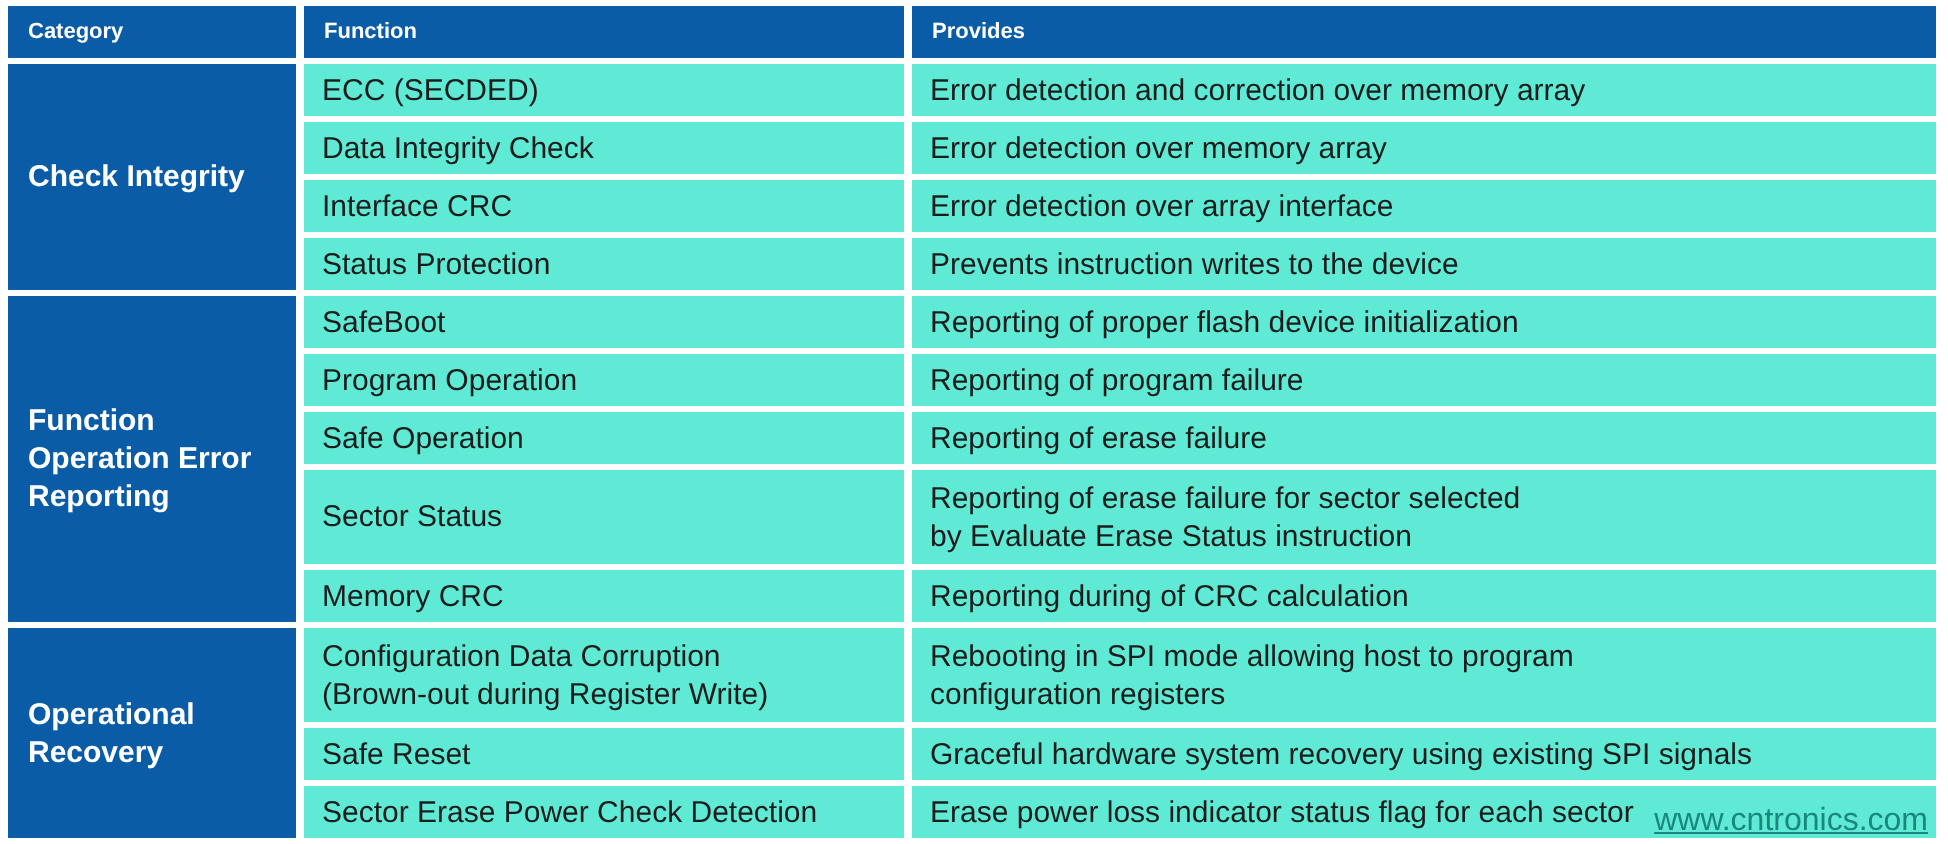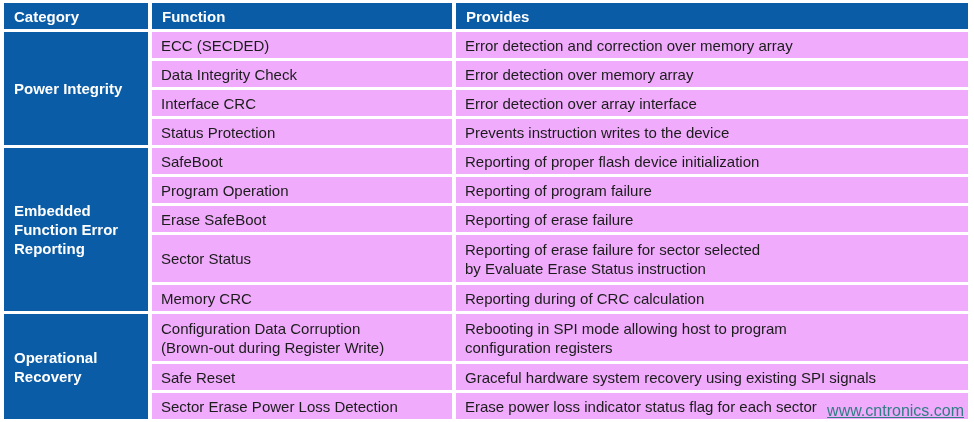--- a/index.html
+++ b/index.html
@@ -22,41 +22,41 @@
     margin: 0;
   }
   col.c-cat { width: 144px; }
   col.c-fn  { width: 300px; }
   col.c-pv  { width: 512px; }
 
   th {
     background: #0b5ca6;
     color: #ffffff;
     font-weight: bold;
-    font-size: 15px;
+    font-size: 11px;
     text-align: left;
     height: 26px;
     padding: 0 4px 0 10px;
     vertical-align: middle;
   }
   td {
     font-size: 15px;
     vertical-align: middle;
     white-space: pre-line;
   }
   td.cat {
     background: #0b5ca6;
     color: #ffffff;
     font-weight: bold;
     padding: 0 6px 0 10px;
     line-height: 19px;
     vertical-align: middle;
   }
   td.fn, td.pv {
-    background: #f0abfc;
+    background: #5eead4;
     color: #1c1c1c;
     padding: 0 6px 0 9px;
     height: 26px;
     line-height: 19px;
   }
   tr.tall td.fn, tr.tall td.pv {
     height: 47px;
   }
   .watermark {
     position: absolute;
@@ -81,48 +81,48 @@
   <thead>
     <tr>
       <th>Category</th>
       <th>Function</th>
       <th>Provides</th>
     </tr>
   </thead>
   <tbody>
 
     <tr>
-      <td class="cat" rowspan="4">Power Integrity</td>
+      <td class="cat" rowspan="4">Check Integrity</td>
       <td class="fn">ECC (SECDED)</td>
       <td class="pv">Error detection and correction over memory array</td>
     </tr>
     <tr>
       <td class="fn">Data Integrity Check</td>
       <td class="pv">Error detection over memory array</td>
     </tr>
     <tr>
       <td class="fn">Interface CRC</td>
       <td class="pv">Error detection over array interface</td>
     </tr>
     <tr>
       <td class="fn">Status Protection</td>
       <td class="pv">Prevents instruction writes to the device</td>
     </tr>
 
     <tr>
-      <td class="cat" rowspan="5">Embedded Function Error Reporting</td>
+      <td class="cat" rowspan="5">Function Operation Error Reporting</td>
       <td class="fn">SafeBoot</td>
       <td class="pv">Reporting of proper flash device initialization</td>
     </tr>
     <tr>
       <td class="fn">Program Operation</td>
       <td class="pv">Reporting of program failure</td>
     </tr>
     <tr>
-      <td class="fn">Erase SafeBoot</td>
+      <td class="fn">Safe Operation</td>
       <td class="pv">Reporting of erase failure</td>
     </tr>
     <tr class="tall">
       <td class="fn">Sector Status</td>
       <td class="pv">Reporting of erase failure for sector selected
 by Evaluate Erase Status instruction</td>
     </tr>
     <tr>
       <td class="fn">Memory CRC</td>
       <td class="pv">Reporting during of CRC calculation</td>
@@ -133,19 +133,19 @@
       <td class="fn">Configuration Data Corruption
 (Brown-out during Register Write)</td>
       <td class="pv">Rebooting in SPI mode allowing host to program
 configuration registers</td>
     </tr>
     <tr>
       <td class="fn">Safe Reset</td>
       <td class="pv">Graceful hardware system recovery using existing SPI signals</td>
     </tr>
     <tr>
-      <td class="fn">Sector Erase Power Loss Detection</td>
+      <td class="fn">Sector Erase Power Check Detection</td>
       <td class="pv">Erase power loss indicator status flag for each sector</td>
     </tr>
   </tbody>
 </table>
 
 <div class="watermark">www.cntronics.com</div>
 
 </body></html>

